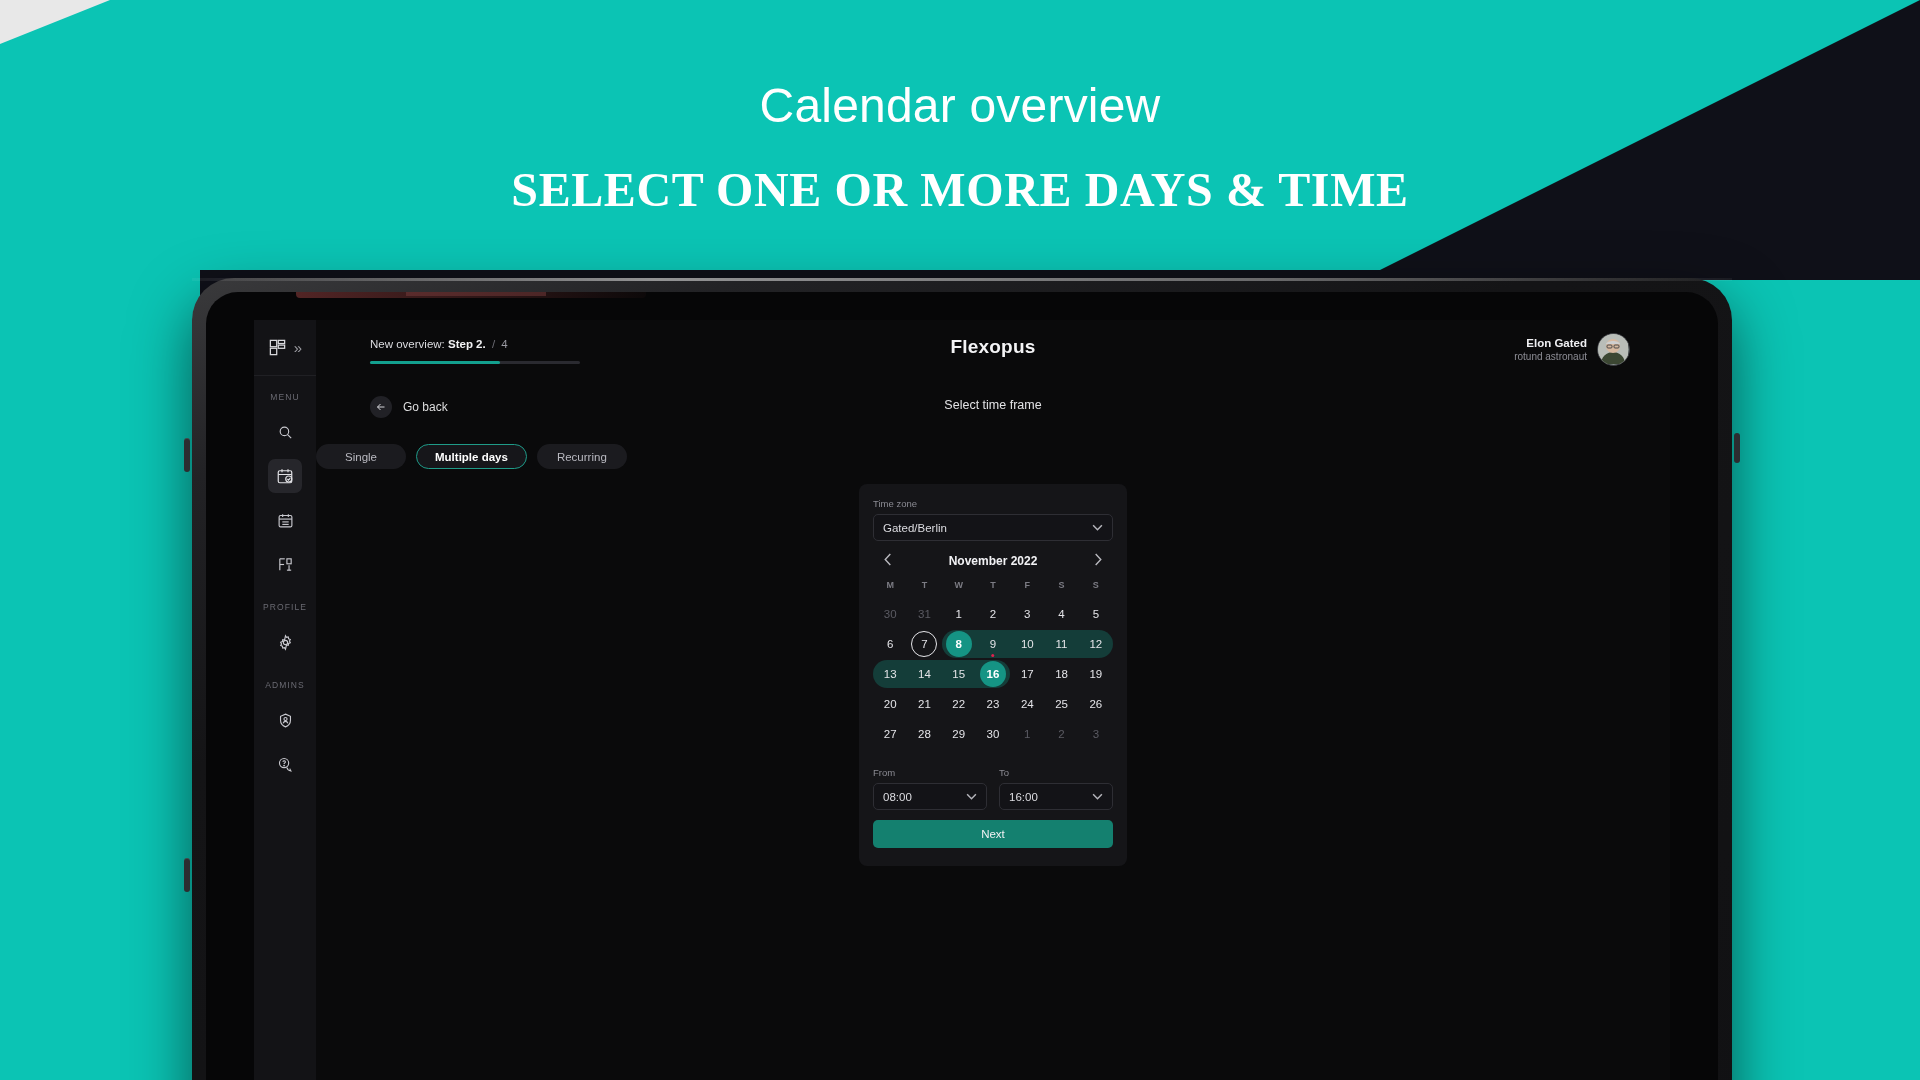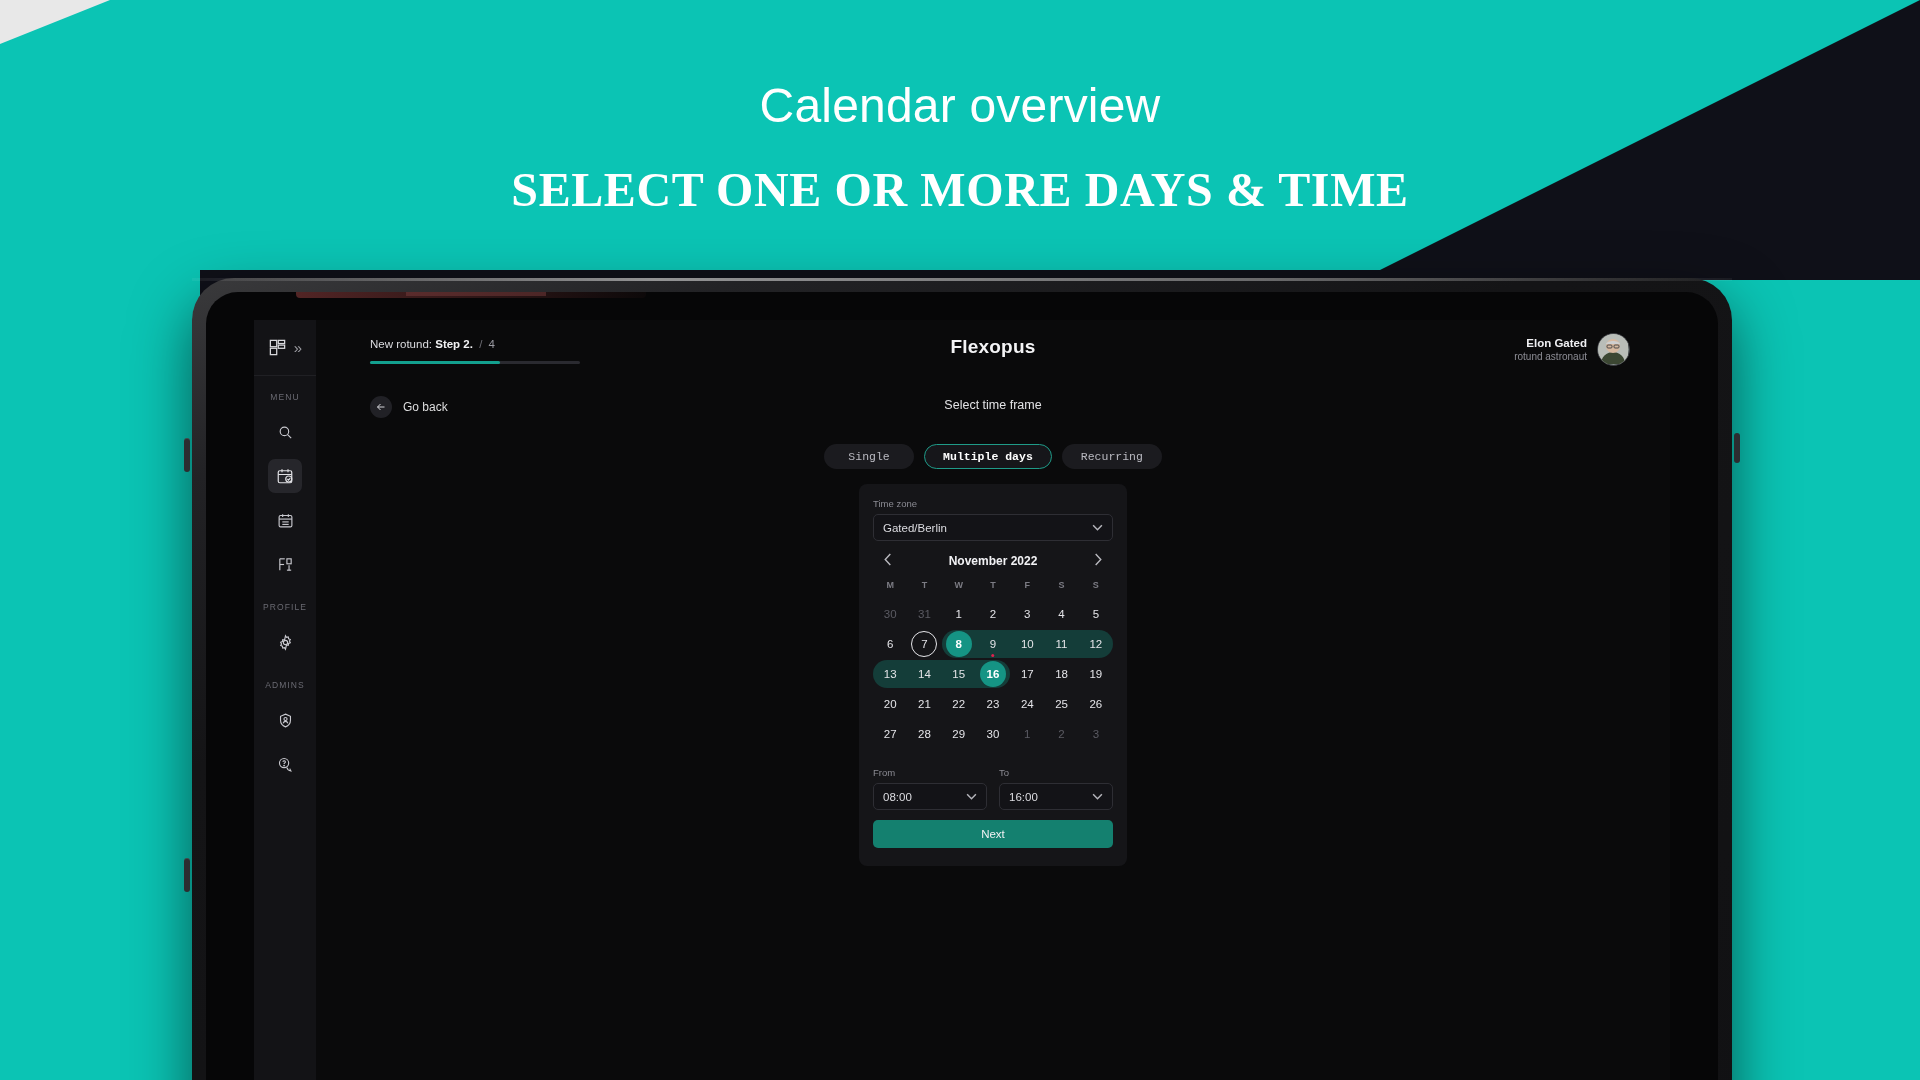--- a/index.html
+++ b/index.html
@@ -173,21 +173,21 @@
   }
   .goback-label { font-size: 12px; color: #dededf; }
   .subtitle {
     position: absolute; left: 0; right: 0; top: 78px; text-align: center;
     font-size: 12.5px; color: #e2e2e5;
   }
 
   
   .tabs {
     position: absolute; left: 0; right: 0; top: 124px;
-    display: flex; justify-content: center; gap: 10px; font-family: Liberation Mono, monospace;
+    display: flex; gap: 10px;
   }
   .tab {
     min-width: 90px; height: 25px; border-radius: 13px;
     background: #1b1b1f; color: #b9b9c0; font-size: 11.5px;
     display: flex; align-items: center; justify-content: center;
     padding: 0 18px; border: 1px solid transparent;
   }
   .tab.active {
     background: #16161a; color: #ffffff; border-color: #1f9b88; font-weight: 600;
   }
@@ -374,21 +374,21 @@
               </svg>
             </span>
           </div>
         </div>
 
         <div class="main">
 
           <div class="topbar">
             <div class="booking-step">
               <div class="line1">
-                <span>New rotund:</span>
+                <span>New overview:</span>
                 <b>Step 2.</b>
                 <span class="sep">/</span>
                 <span class="tot">4</span>
               </div>
               <div class="progress">
                 <i style="width: 62%;"></i>
               </div>
             </div>
 
             <div class="brand">Flexopus</div>

